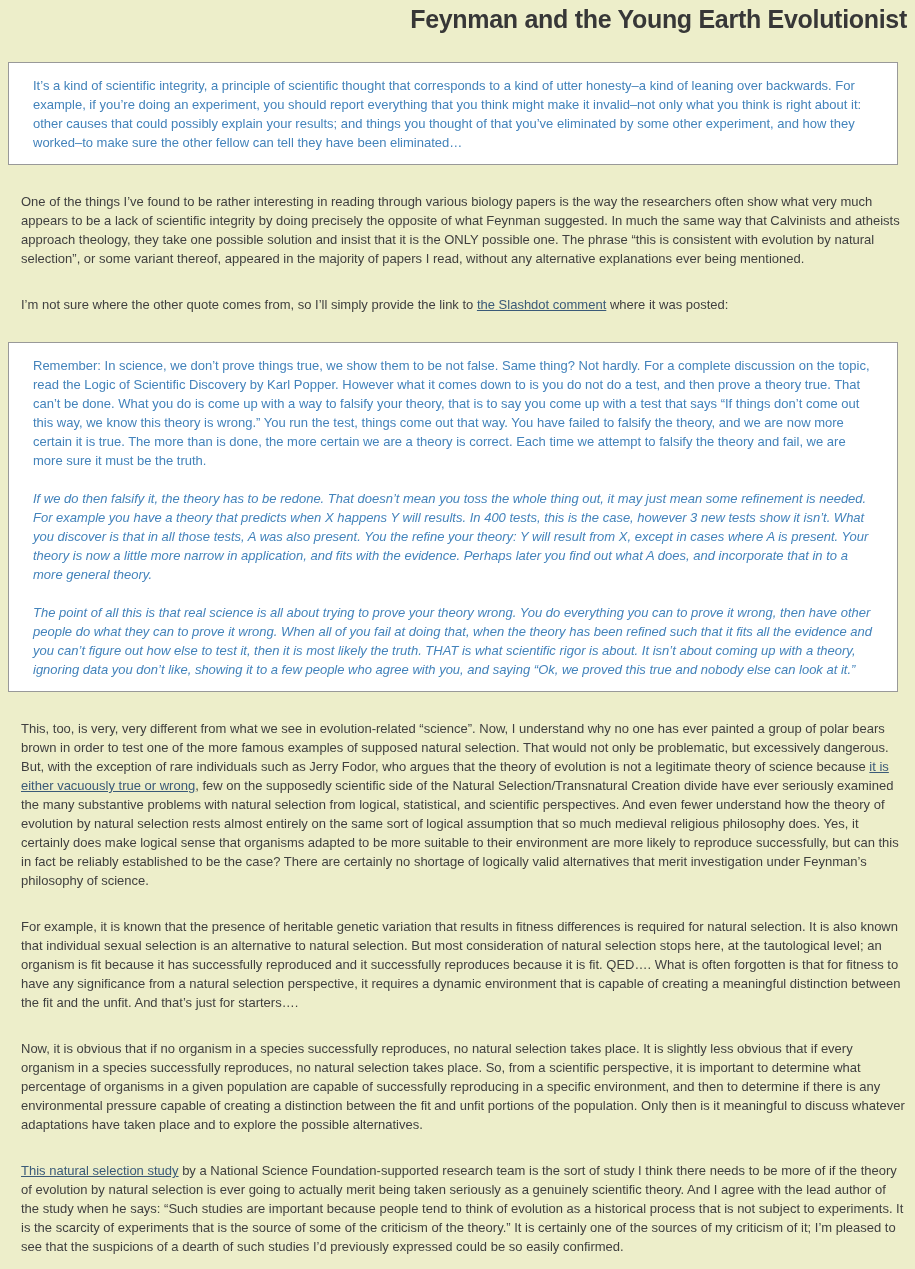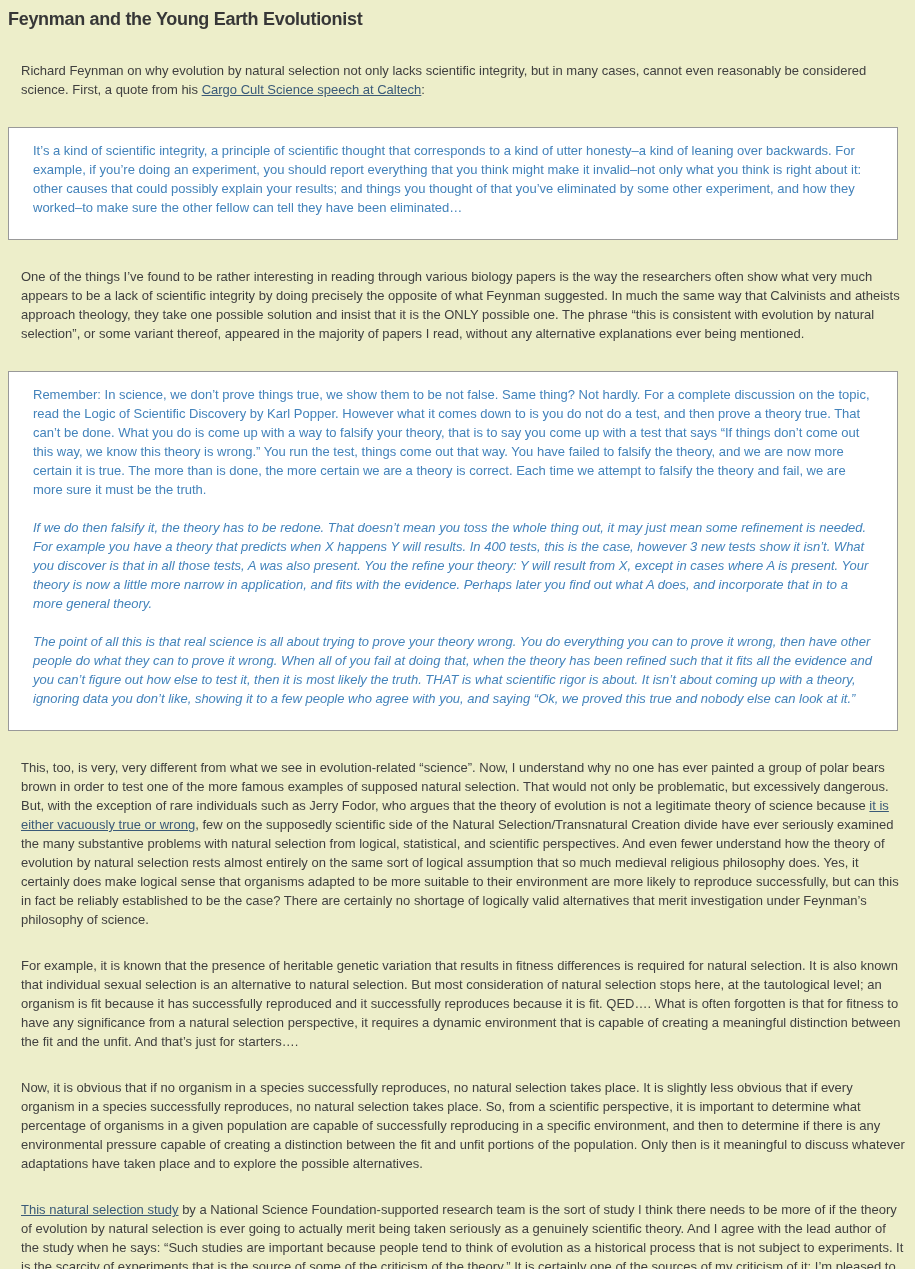--- a/index.html
+++ b/index.html
@@ -18,56 +18,57 @@
     font-family: "Liberation Sans", "DejaVu Sans", sans-serif;
     width: 915px;
   }
   .page {
     padding: 2px 8px 18px 8px;
     color: var(--text);
     font-size: 13px;
     line-height: 19px;
   }
   h1.page-title {
-    font-size: 18px;
+    font-size: 25px;
     line-height: 30px;
     font-weight: bold;
     color: var(--title);
     margin: 2px 0 0 0;
     letter-spacing: -0.3px;
+    text-align: right;
   }
   .article-body p.paragraph {
     margin: 27px 0 0 13px;
   }
   .article-body .quote-box {
     margin: 28px 9px 0 0;
     background: var(--quote-bg);
     border: 1px solid var(--quote-border);
-    padding: 13px 24px 22px 24px;
+    padding: 13px 24px 12px 24px;
     color: var(--quote-text);
   }
   .quote-box p.quote-paragraph { margin: 0; }
   .quote-box p.quote-paragraph + p.quote-paragraph { margin-top: 19px; font-style: italic; }
   a.inline-link {
     color: var(--link);
     text-decoration: underline;
     cursor: pointer;
   }
 </style>
 </head>
 <body>
 
 <div class="page">
   <h1 class="page-title">Feynman and the Young Earth Evolutionist</h1>
   <div class="article-body">
-      <p class="paragraph">Richard Feynman on why evolution by natural selection not only lacks scientific integrity, but in many cases, cannot even reasonably be considered science. First, a quote from his <a class="inline-link" href="#">Cargo Cult Science speech at Caltech</a>:</p>
       <blockquote class="quote-box">
         <p class="quote-paragraph">It’s a kind of scientific integrity, a principle of scientific thought that corresponds to a kind of utter honesty–a kind of leaning over backwards. For example, if you’re doing an experiment, you should report everything that you think might make it invalid–not only what you think is right about it: other causes that could possibly explain your results; and things you thought of that you’ve eliminated by some other experiment, and how they worked–to make sure the other fellow can tell they have been eliminated…</p>
       </blockquote>
       <p class="paragraph">One of the things I’ve found to be rather interesting in reading through various biology papers is the way the researchers often show what very much appears to be a lack of scientific integrity by doing precisely the opposite of what Feynman suggested. In much the same way that Calvinists and atheists approach theology, they take one possible solution and insist that it is the ONLY possible one. The phrase “this is consistent with evolution by natural selection”, or some variant thereof, appeared in the majority of papers I read, without any alternative explanations ever being mentioned.</p>
+      <p class="paragraph">I’m not sure where the other quote comes from, so I’ll simply provide the link to <a class="inline-link" href="#">the Slashdot comment</a> where it was posted:</p>
       <blockquote class="quote-box">
         <p class="quote-paragraph">Remember: In science, we don’t prove things true, we show them to be not false. Same thing? Not hardly. For a complete discussion on the topic, read the Logic of Scientific Discovery by Karl Popper. However what it comes down to is you do not do a test, and then prove a theory true. That can’t be done. What you do is come up with a way to falsify your theory, that is to say you come up with a test that says “If things don’t come out this way, we know this theory is wrong.” You run the test, things come out that way. You have failed to falsify the theory, and we are now more certain it is true. The more than is done, the more certain we are a theory is correct. Each time we attempt to falsify the theory and fail, we are more sure it must be the truth.</p>
         <p class="quote-paragraph">If we do then falsify it, the theory has to be redone. That doesn’t mean you toss the whole thing out, it may just mean some refinement is needed. For example you have a theory that predicts when X happens Y will results. In 400 tests, this is the case, however 3 new tests show it isn’t. What you discover is that in all those tests, A was also present. You the refine your theory: Y will result from X, except in cases where A is present. Your theory is now a little more narrow in application, and fits with the evidence. Perhaps later you find out what A does, and incorporate that in to a more general theory.</p>
         <p class="quote-paragraph">The point of all this is that real science is all about trying to prove your theory wrong. You do everything you can to prove it wrong, then have other people do what they can to prove it wrong. When all of you fail at doing that, when the theory has been refined such that it fits all the evidence and you can’t figure out how else to test it, then it is most likely the truth. THAT is what scientific rigor is about. It isn’t about coming up with a theory, ignoring data you don’t like, showing it to a few people who agree with you, and saying “Ok, we proved this true and nobody else can look at it.”</p>
       </blockquote>
       <p class="paragraph">This, too, is very, very different from what we see in evolution-related “science”. Now, I understand why no one has ever painted a group of polar bears brown in order to test one of the more famous examples of supposed natural selection. That would not only be problematic, but excessively dangerous. But, with the exception of rare individuals such as Jerry Fodor, who argues that the theory of evolution is not a legitimate theory of science because <a class="inline-link" href="#">it is either vacuously true or wrong</a>, few on the supposedly scientific side of the Natural Selection/Transnatural Creation divide have ever seriously examined the many substantive problems with natural selection from logical, statistical, and scientific perspectives. And even fewer understand how the theory of evolution by natural selection rests almost entirely on the same sort of logical assumption that so much medieval religious philosophy does. Yes, it certainly does make logical sense that organisms adapted to be more suitable to their environment are more likely to reproduce successfully, but can this in fact be reliably established to be the case? There are certainly no shortage of logically valid alternatives that merit investigation under Feynman’s philosophy of science.</p>
       <p class="paragraph">For example, it is known that the presence of heritable genetic variation that results in fitness differences is required for natural selection. It is also known that individual sexual selection is an alternative to natural selection. But most consideration of natural selection stops here, at the tautological level; an organism is fit because it has successfully reproduced and it successfully reproduces because it is fit. QED…. What is often forgotten is that for fitness to have any significance from a natural selection perspective, it requires a dynamic environment that is capable of creating a meaningful distinction between the fit and the unfit. And that’s just for starters….</p>
       <p class="paragraph">Now, it is obvious that if no organism in a species successfully reproduces, no natural selection takes place. It is slightly less obvious that if every organism in a species successfully reproduces, no natural selection takes place. So, from a scientific perspective, it is important to determine what percentage of organisms in a given population are capable of successfully reproducing in a specific environment, and then to determine if there is any environmental pressure capable of creating a distinction between the fit and unfit portions of the population. Only then is it meaningful to discuss whatever adaptations have taken place and to explore the possible alternatives.</p>
       <p class="paragraph"><a class="inline-link" href="#">This natural selection study</a> by a National Science Foundation-supported research team is the sort of study I think there needs to be more of if the theory of evolution by natural selection is ever going to actually merit being taken seriously as a genuinely scientific theory. And I agree with the lead author of the study when he says: “Such studies are important because people tend to think of evolution as a historical process that is not subject to experiments. It is the scarcity of experiments that is the source of some of the criticism of the theory.” It is certainly one of the sources of my criticism of it; I’m pleased to see that the suspicions of a dearth of such studies I’d previously expressed could be so easily confirmed.</p>
     </div>

